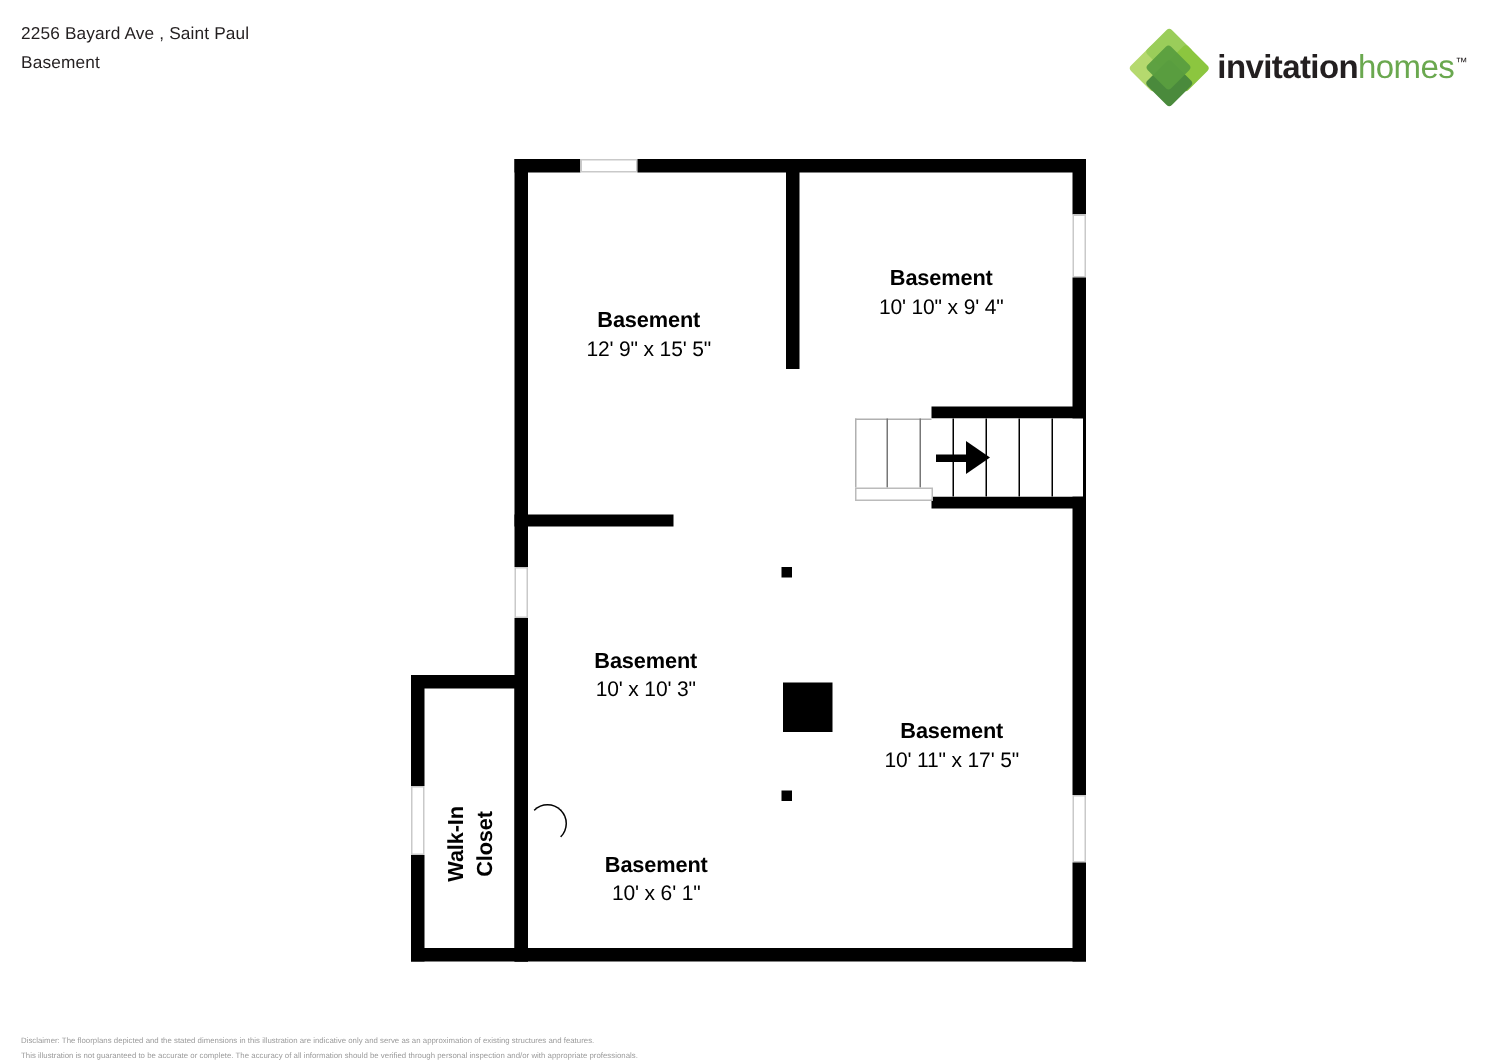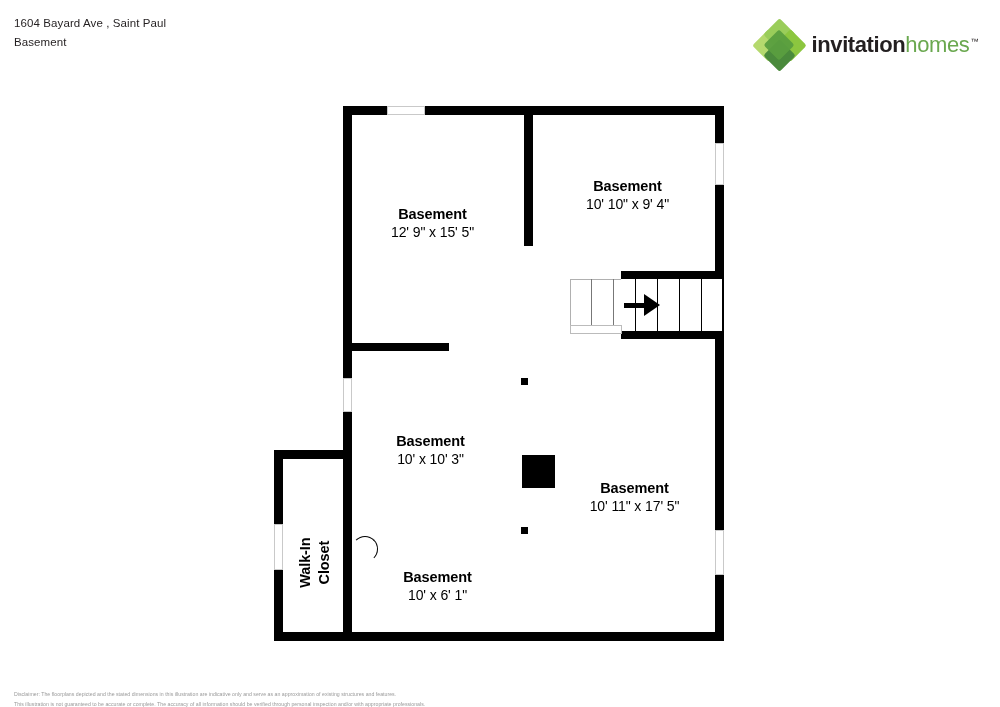--- a/index.html
+++ b/index.html
@@ -179,21 +179,21 @@
     color: #9a9a9a;
     letter-spacing: 0.02px;
   }
   #disclaimer div { white-space: nowrap; }
 </style>
 </head>
 <body>
 
 <div id="page">
 
-  <div id="header-address">1604 Bayard Ave , Saint Paul</div>
+  <div id="header-address">2256 Bayard Ave , Saint Paul</div>
   <div id="header-floor">Basement</div>
 
   <div id="logo">
     <div id="logo-mark">
       <div class="d d3"></div>
       <div class="d d1"></div>
       <div class="d d2"></div>
       <div class="d d4"></div>
       <div class="dc"></div>
     </div>

